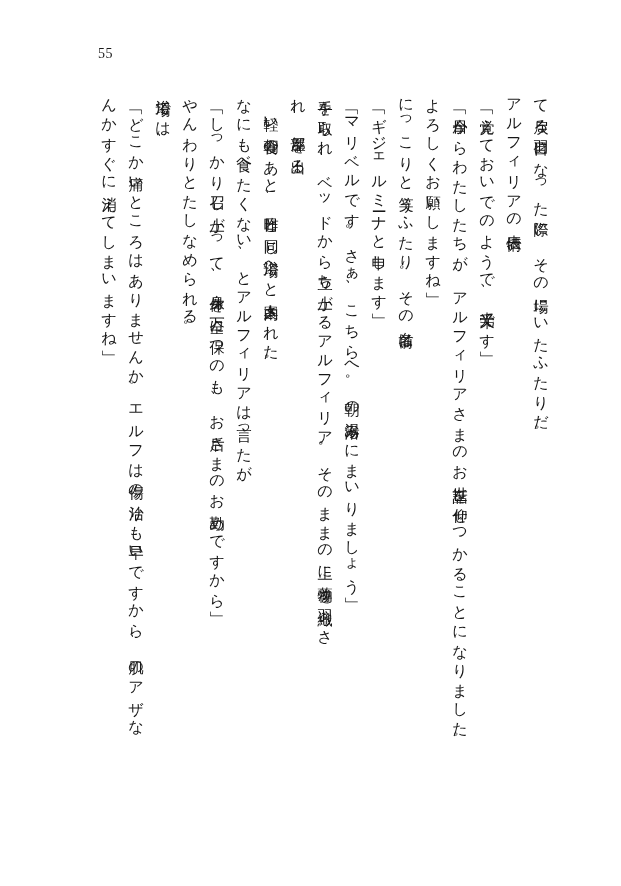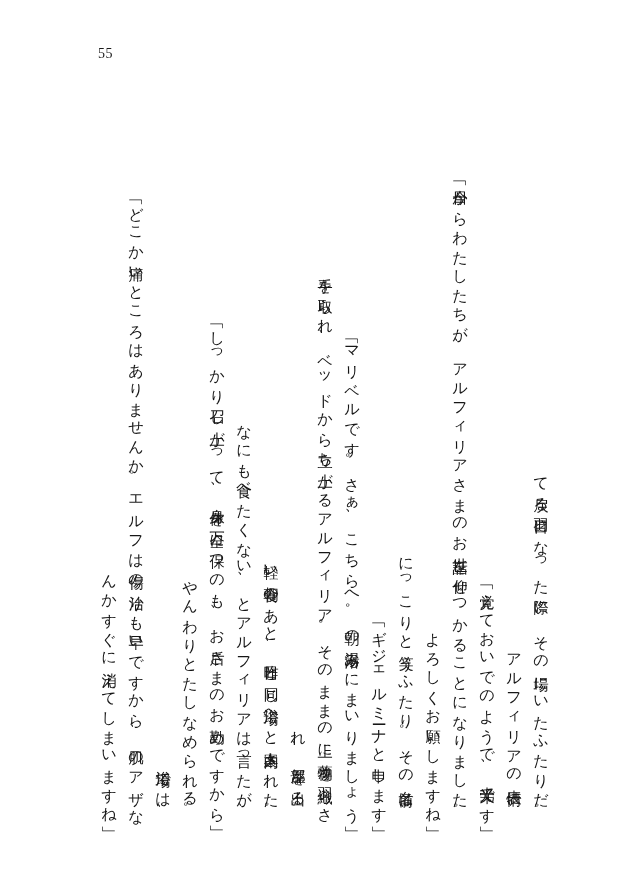--- a/index.html
+++ b/index.html
@@ -13,21 +13,20 @@
     overflow: hidden;
     font-family: "Liberation Serif", "DejaVu Serif", serif;
     color: #1a1a1a;
   }
   .page {
     position: relative;
     width: 621px;
     height: 886px;
     background: #fff;
     box-sizing: border-box;
-    text-align: right;
   }
   .page-number {
     position: absolute;
     top: 46px;
     left: 98px;
     font-size: 14px;
     letter-spacing: 0.5px;
     color: #1a1a1a;
     font-family: "Liberation Serif", "DejaVu Serif", serif;
   }

